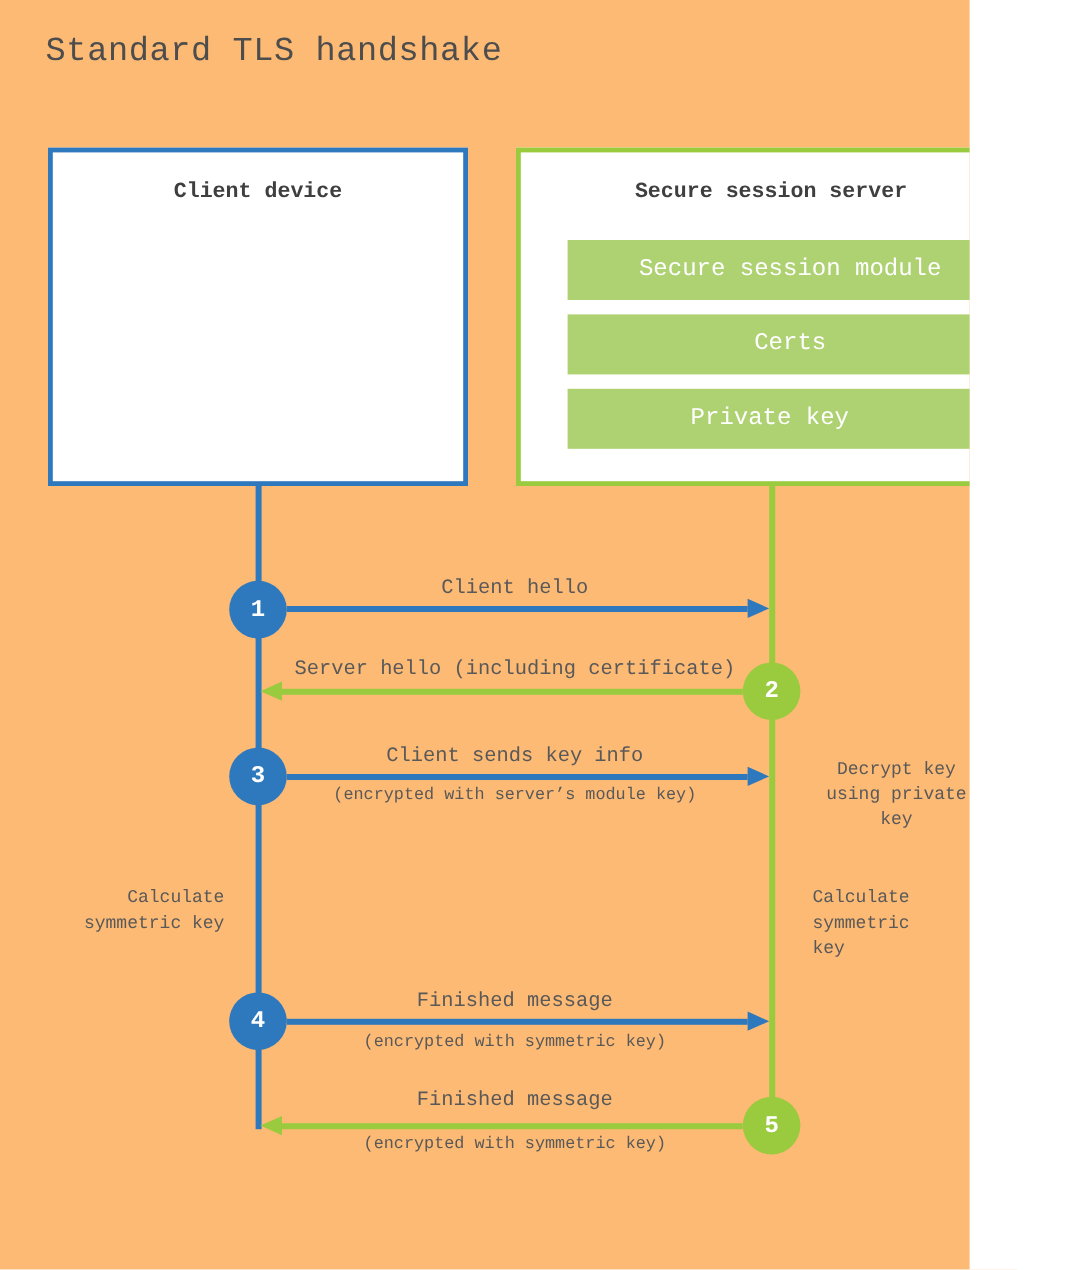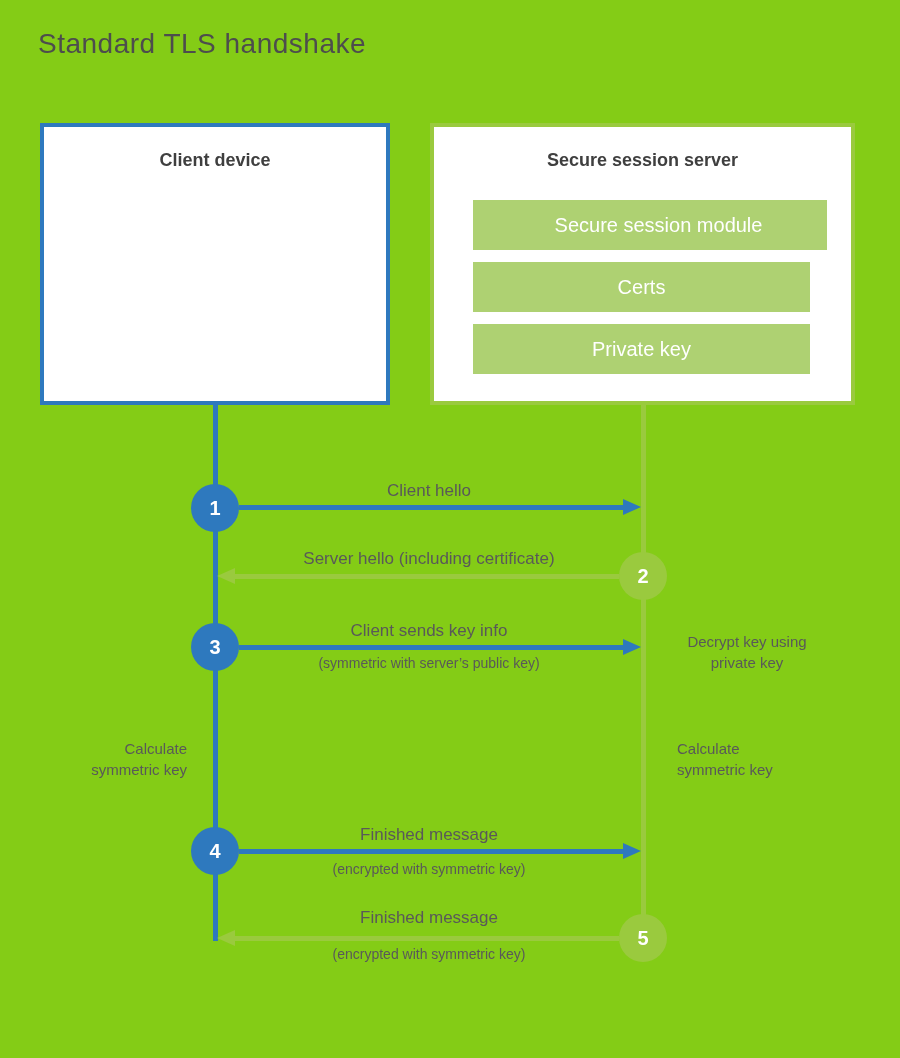--- a/index.html
+++ b/index.html
@@ -1,21 +1,21 @@
 <!DOCTYPE html>
 <html><head>
 <meta charset="utf-8">
 <style>
   html, body { margin: 0; padding: 0; background: #ffffff; }
   .canvas {
     position: relative;
-    width: 900px;
+    width: 808px;
     height: 1058px;
-    background: #84cc16;
-    font-family: Liberation Sans, sans-serif;
+    background: #fdba74;
+    font-family: Liberation Mono, monospace;
     overflow: hidden;
   }
 
   
   .page-title {
     position: absolute;
     left: 38px; top: 28px;
     font-size: 28px;
     font-weight: 300;
     color: #4d4d4d;
@@ -55,21 +55,21 @@
     position: absolute;
     left: 39px;
     width: 337px; height: 50px;
     background: #aed172;
     color: #ffffff;
     font-size: 20px;
     text-align: center;
     line-height: 50px;
   }
   .bar-0 { top: 73px; padding-left: 17px; }
-  .bar-1 { top: 135px; }
+  .bar-1 { top: 135px; padding-left: 17px; }
   .bar-2 { top: 197px; }
 
   
   .vline { position: absolute; width: 5px; }
   .client-line { left: 213px; top: 405px; height: 536px; background: #2e79be; }
   .server-line { left: 641px; top: 405px; height: 533px; background: #9aca3e; }
 
   
   .step-circle {
     position: absolute;
@@ -160,21 +160,21 @@
   </div>
 
   <div class="arrow arrow-green arrow-left" style="left:235px; top:574px; width:384px;"></div>
   <div class="msg-label" style="top:549px;">Server hello (including certificate)</div>
   <div class="step-circle green-circle" style="left:619px; top:552px;">
     <span>2</span>
   </div>
 
   <div class="arrow arrow-blue arrow-right" style="left:239px; top:645px; width:384px;"></div>
   <div class="msg-label" style="top:621px;">Client sends key info</div>
-  <div class="msg-sublabel" style="top:655px;">(symmetric with server’s public key)</div>
+  <div class="msg-sublabel" style="top:655px;">(encrypted with server’s module key)</div>
   <div class="step-circle blue-circle" style="left:191px; top:623px;">
     <span>3</span>
   </div>
 
   <div class="side-note note-decrypt">Decrypt key using private key</div>
   <div class="side-note note-calc-left">Calculate symmetric key</div>
   <div class="side-note note-calc-right">Calculate symmetric key</div>
 
   <div class="arrow arrow-blue arrow-right" style="left:239px; top:849px; width:384px;"></div>
   <div class="msg-label" style="top:825px;">Finished message</div>

